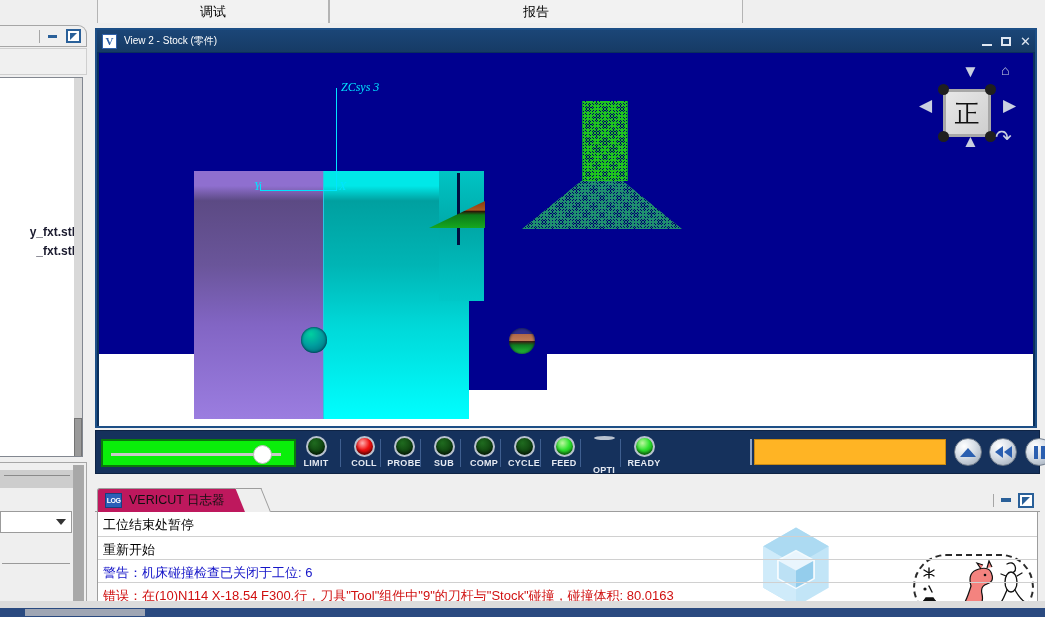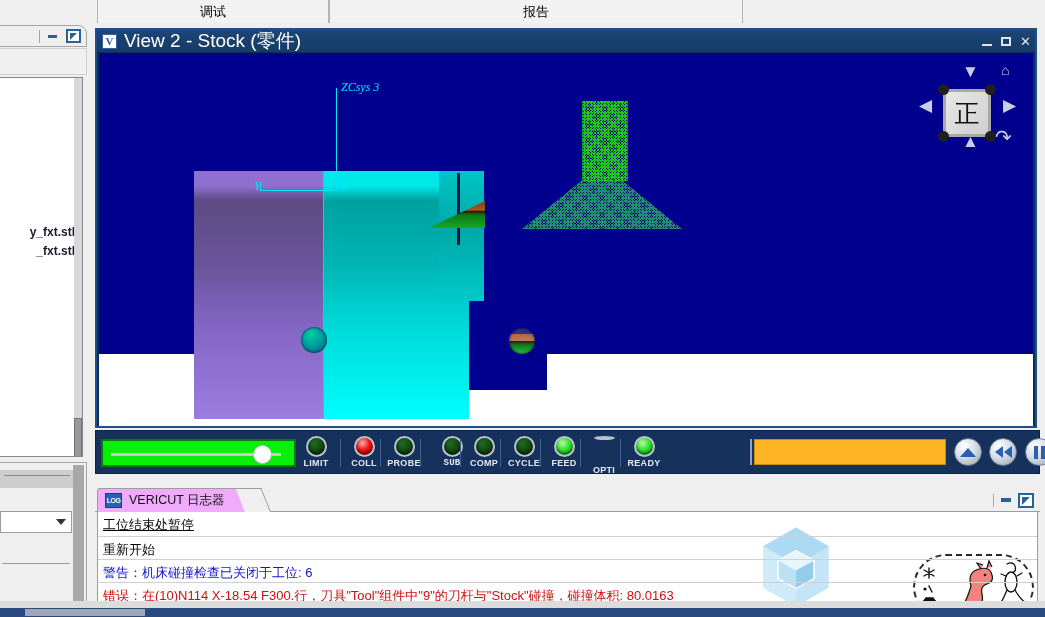--- a/index.html
+++ b/index.html
@@ -127,21 +127,21 @@
     display: flex; align-items: center; padding-left: 5px;
   }
   #view-icon {
     width: 15px; height: 15px; background: #fff;
     border: 1px solid #3060a8;
     display: flex; align-items: center; justify-content: center;
     font-size: 11px; font-weight: bold; color: #2a5fa8;
     font-family: "Liberation Serif", serif; line-height: 1;
   }
   #view-title {
-    margin-left: 7px; font-size: 19px; color: #fff;
+    margin-left: 7px; font-size: 10px; color: #fff;
     white-space: nowrap;
   }
   #view-winbtns {
     position: absolute; right: 4px; top: 0; height: 22px;
     display: flex; align-items: center; gap: 9px;
   }
   .wb { color: #dfe7f2; font-size: 13px; line-height: 1; cursor: default; }
   #wb-min { width: 10px; height: 2px; background: #dfe7f2; margin-top: 7px; }
   #wb-max { width: 10px; height: 9px; border: 2px solid #dfe7f2; }
 
@@ -331,21 +331,21 @@
   #logpanel {
     position: absolute; left: 95px; top: 488px; width: 945px; height: 122px;
     background: #efefef;
   }
   #log-tabrow {
     position: absolute; left: 0; top: 0; width: 945px; height: 24px;
     border-bottom: 1px solid #9d9d9d;
   }
   #log-tab {
     position: absolute; left: 2px; top: 0; width: 150px; height: 24px;
-    background: #f0abfc;
+    background: #be185d;
     border: 1px solid #9d9d9d; border-bottom: none;
     border-top-left-radius: 3px;
     display: flex; align-items: center; padding-left: 7px; gap: 7px;
   }
   #log-tab-skew {
     position: absolute; left: 150px; top: 0; width: 26px; height: 24px;
     background: #efefef;
     border-top: 1px solid #9d9d9d; border-right: 1px solid #9d9d9d;
     transform: skewX(22deg); transform-origin: bottom left;
   }
@@ -548,21 +548,21 @@
     <div class="lamp-group" style="left: 248px;">
       <div class="lamp lamp-on-red"></div>
       <div class="lamp-label">COLL</div>
     </div>
     <div class="lamp-div" style="left: 244px;"></div>
     <div class="lamp-group" style="left: 288px;">
       <div class="lamp lamp-off-green"></div>
       <div class="lamp-label">PROBE</div>
     </div>
     <div class="lamp-div" style="left: 284px;"></div>
-    <div class="lamp-group" style="left: 336px; font-family: Liberation Mono, monospace;">
+    <div class="lamp-group" style="left: 328px;">
       <div class="lamp lamp-off-green"></div>
       <div class="lamp-label">SUB</div>
     </div>
     <div class="lamp-div" style="left: 324px;"></div>
     <div class="lamp-group" style="left: 368px;">
       <div class="lamp lamp-off-green"></div>
       <div class="lamp-label">COMP</div>
     </div>
     <div class="lamp-div" style="left: 364px;"></div>
     <div class="lamp-group" style="left: 408px;">
@@ -636,21 +636,21 @@
         </g>
         <g stroke="#111" stroke-width="1.3" fill="none" stroke-linecap="round">
           <path d="M92 8 q6 -3 8 2 q2 5 -3 7 q-5 2 -3 6"></path>
           <ellipse cx="96" cy="26" rx="6" ry="10" fill="#fff"></ellipse>
           <path d="M92 34 q-4 10 -8 16 M100 34 q5 9 10 12"></path>
           <path d="M91 20 l-5 -2 M102 20 l5 -3"></path>
         </g>
       </svg>
     </div>
 
-  <div class="log-line log-black" style="top: 4px; text-decoration: underline;">工位结束处暂停</div>
+  <div class="log-line log-black" style="top: 4px;">工位结束处暂停</div>
       <div class="log-sep" style="top: 24px;"></div>
       <div class="log-line log-black" style="top: 29px;">重新开始</div>
       <div class="log-sep" style="top: 47px;"></div>
       <div class="log-line log-blue" style="top: 52px;">警告：机床碰撞检查已关闭于工位: 6</div>
       <div class="log-sep" style="top: 70px;"></div>
       <div class="log-line log-red" style="top: 75px;">错误：在(10)N114 X-18.54 F300.行，刀具"Tool"组件中"9"的刀杆与"Stock"碰撞，碰撞体积: 80.0163</div>
     </div>
 </div>
 
 <div id="log-hscroll-l"></div>

